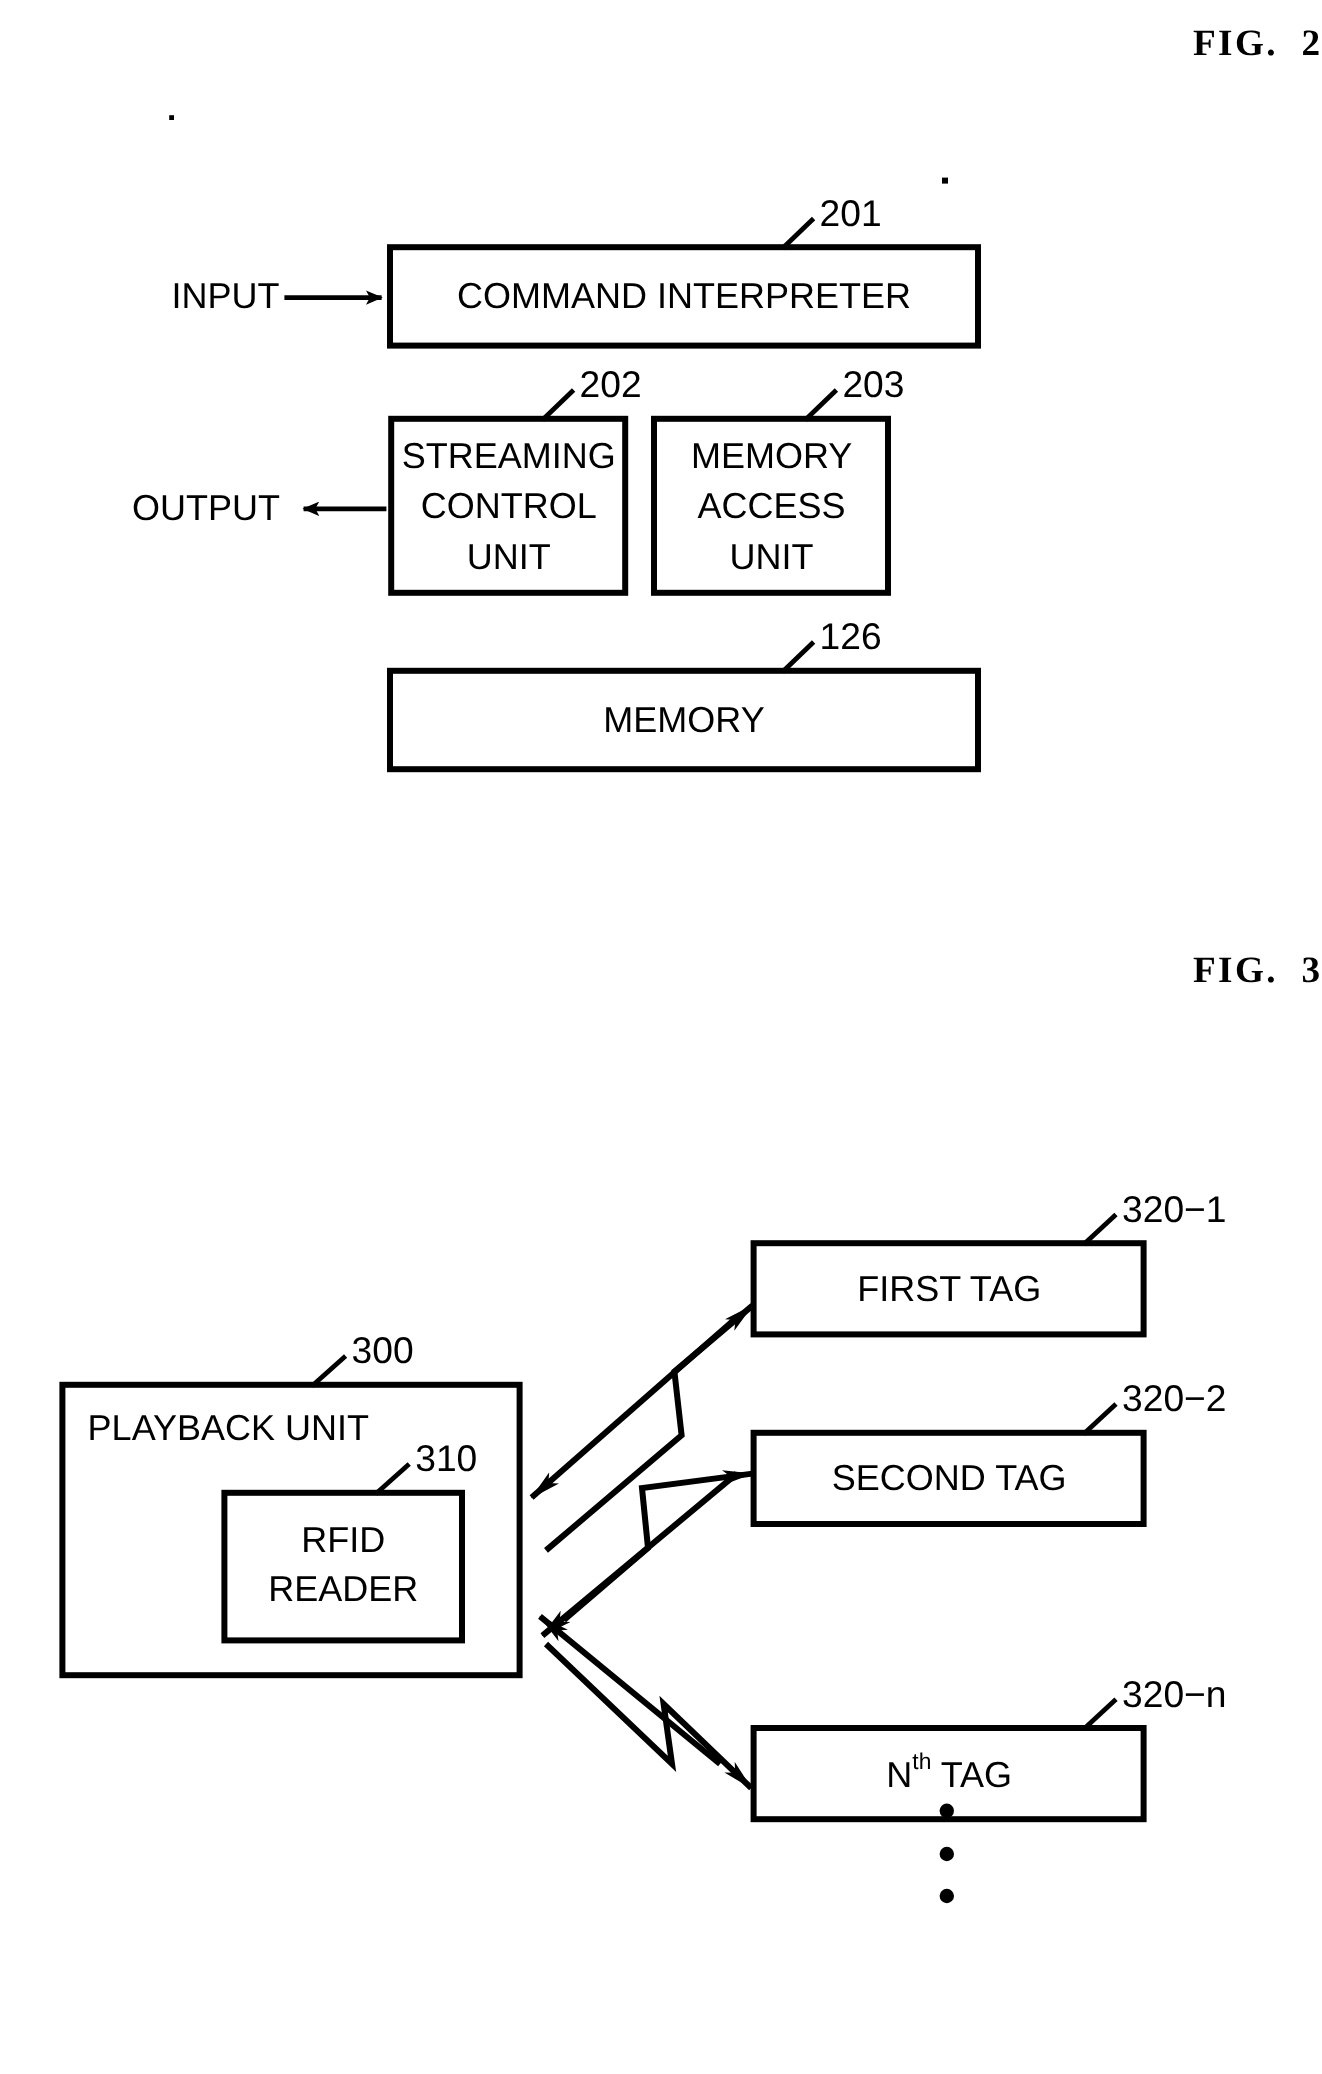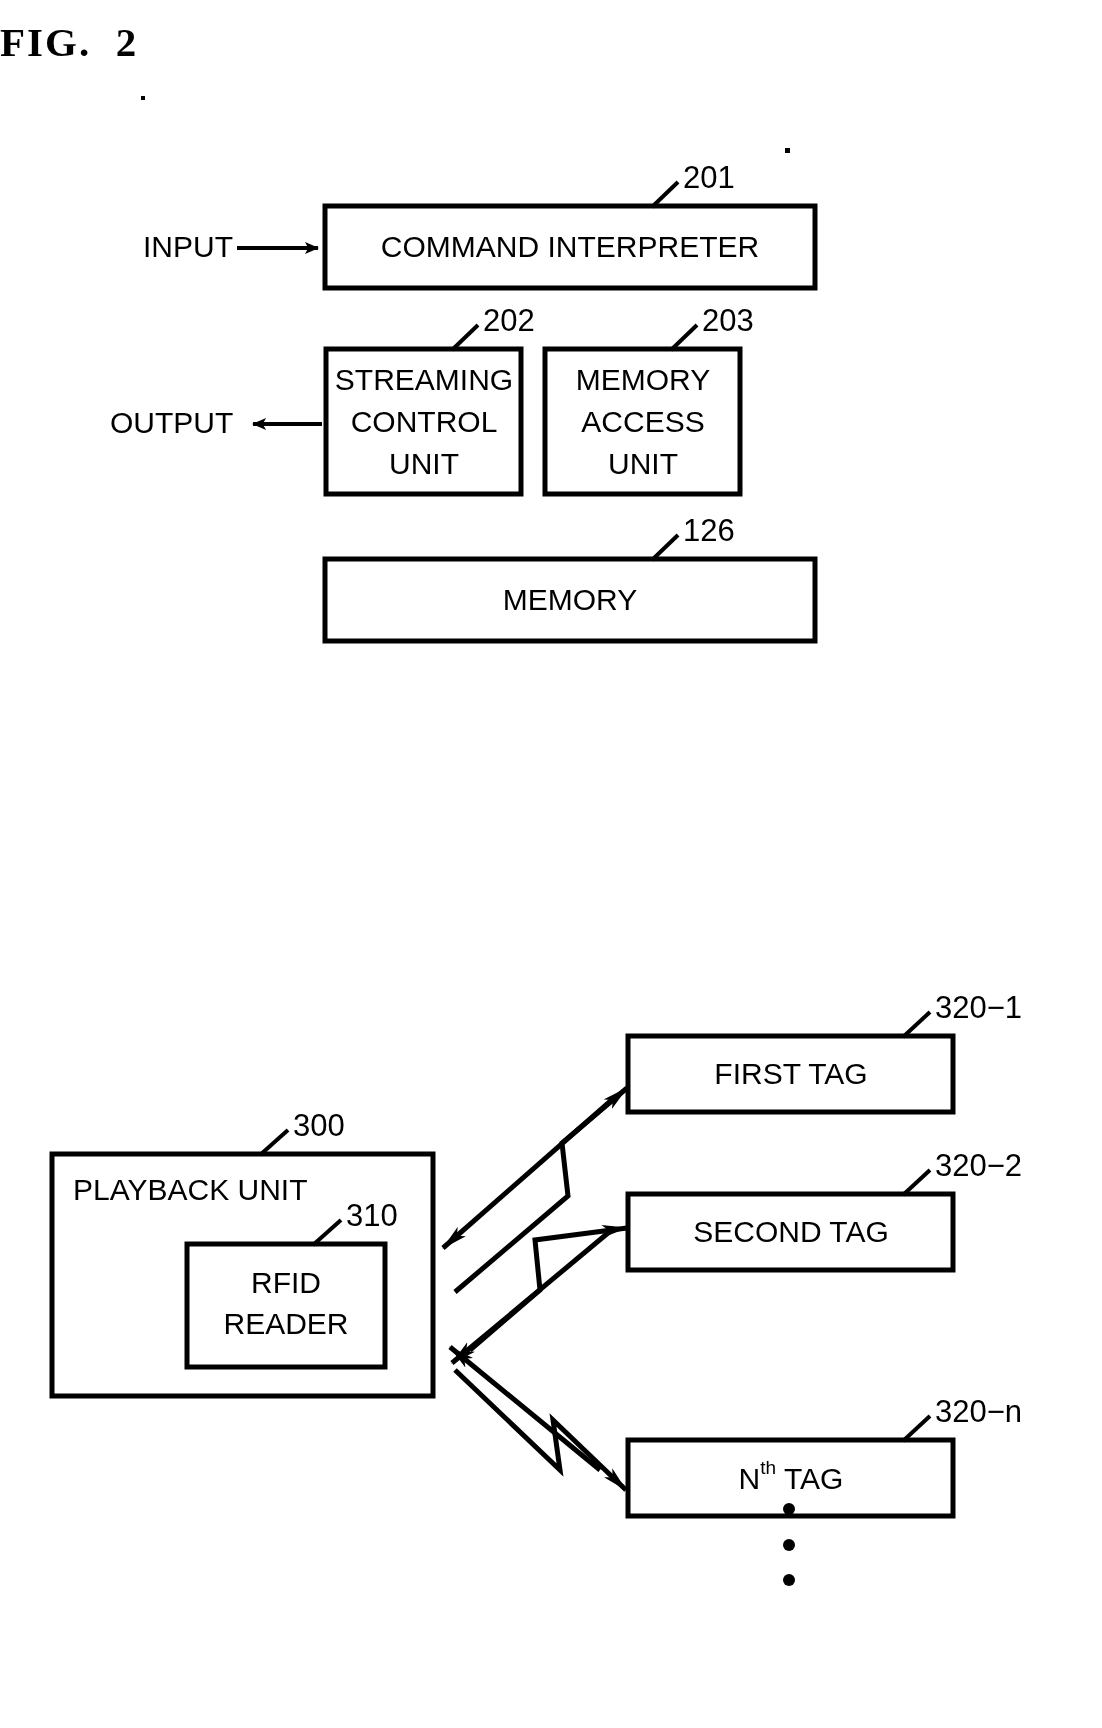--- a/index.html
+++ b/index.html
@@ -23,24 +23,24 @@
   }
   svg.fig {
     position: absolute;
     left: 0; top: 0;
     width: 1102px;
     height: 1728px;
   }
   .fig-title {
     position: absolute;
     width: 100%;
-    text-align: left;
+    text-align: right;
     font-family: "Liberation Serif", serif;
     font-weight: 700;
-    font-size: 41px;
+    font-size: 31px;
     letter-spacing: 2px;
     color: #000;
     white-space: pre;
   }
   #fig2-title { top: 18px; }
   #fig3-title { top: 790px; }
 
   
   text {
     font-family: "Liberation Sans", sans-serif;
@@ -71,20 +71,21 @@
     font-size: 19px;
   }
 </style>
 </head>
 <body>
 
 <div id="sheet">
 
   <div class="fig-title" id="fig2-title">FIG.  2</div>
 
+  <div class="fig-title" id="fig3-title">FIG.  3</div>
 
   <svg class="fig" viewBox="0 0 1102 1728" xmlns="http://www.w3.org/2000/svg">
 
     <defs>
       <marker id="arrowSolid" markerWidth="14" markerHeight="12" refX="13" refY="6" orient="auto" markerUnits="userSpaceOnUse">
         <path d="M0,0 L14,6 L0,12 L3.2,6 Z" fill="#000"></path>
       </marker>
       <marker id="arrowThin" markerWidth="26" markerHeight="13" refX="25" refY="6.5" orient="auto" markerUnits="userSpaceOnUse">
         <path d="M0,0.3 L26,6.5 L0,12.7 L6.5,6.5 Z" fill="#000"></path>
       </marker>

